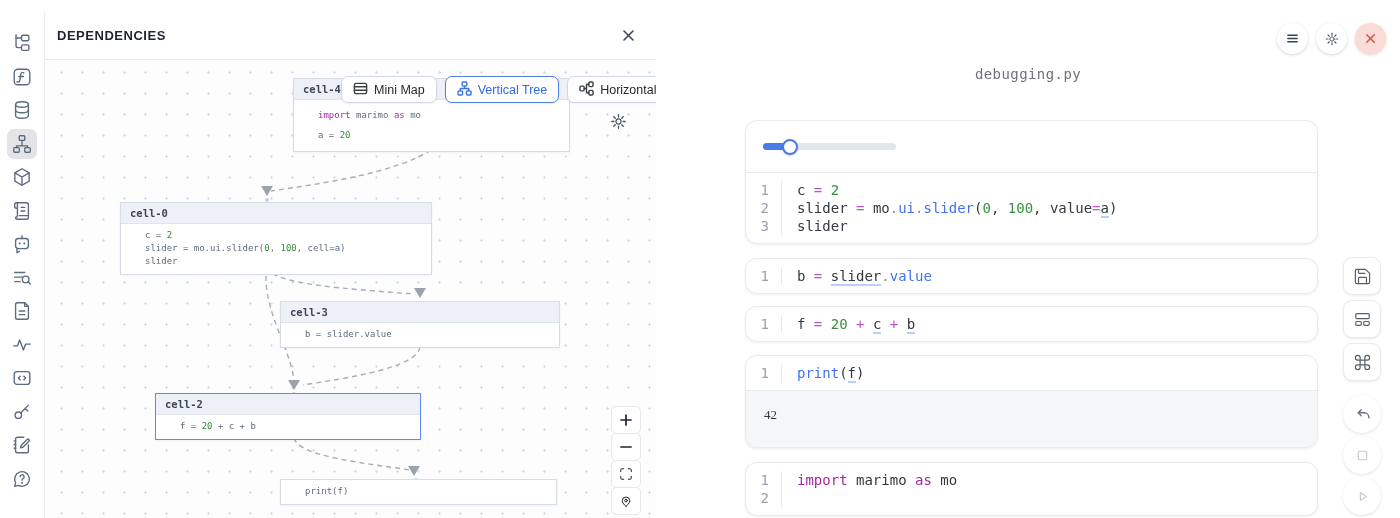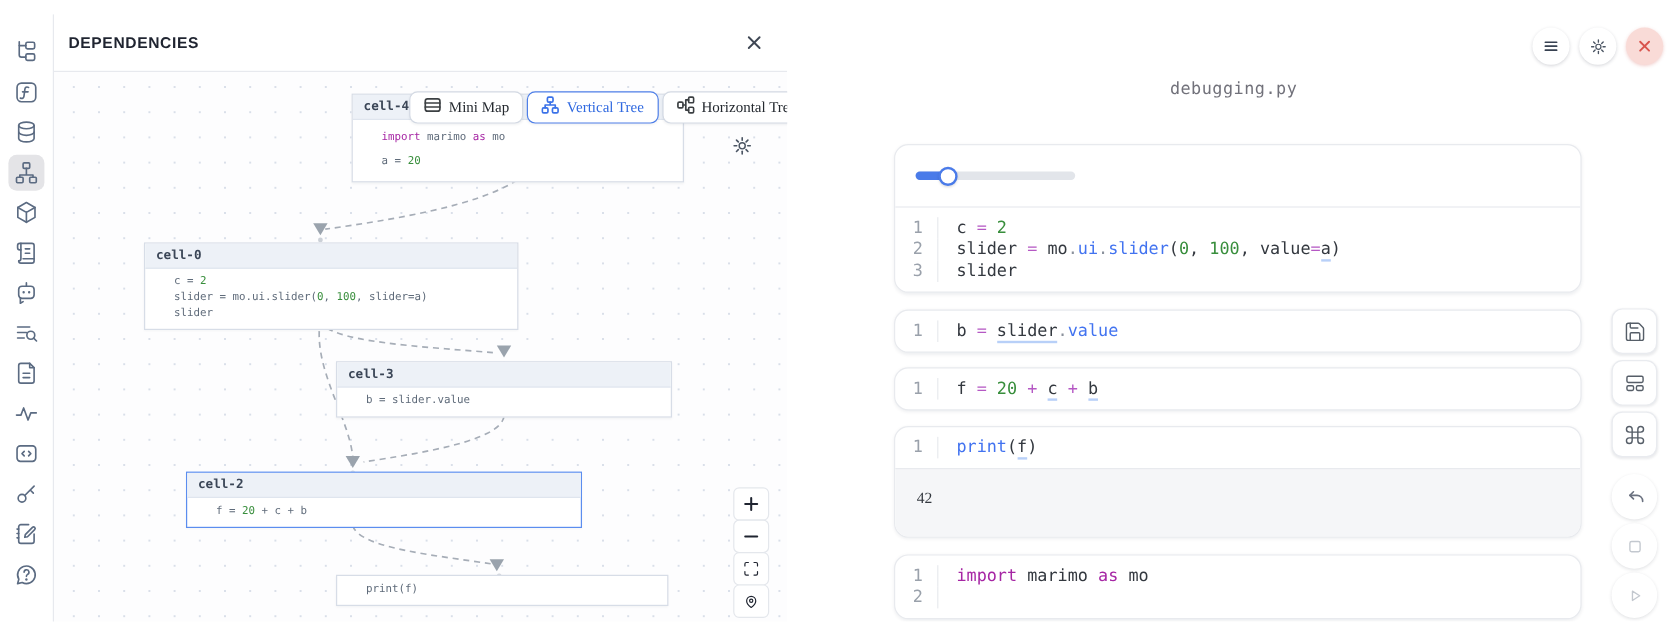--- a/index.html
+++ b/index.html
@@ -35,21 +35,21 @@
   .gcell { position:absolute; z-index:2; background:#fff; border:1px solid #d7dde7;
     border-radius:0; box-shadow:0 1px 2px rgba(20,30,50,.05); overflow:hidden; }
   .gcell.sel { border:1.5px solid #5b8def; }
   .gcell-h { background:#edf1f7; border-bottom:1px solid #dfe5ee; padding:4px 9px;
     font-family:"DejaVu Sans Mono", monospace; font-size:10.5px; font-weight:bold; color:#3b4657; }
   .gcell-b { padding:5px 9px 6px 9px; font-family:"DejaVu Sans Mono", monospace; font-size:9px;
     line-height:13px; color:#5f6b7a; }
   .g-roomy .cl { padding:3.5px 0; }
 
   
-  .viewbar { position:absolute; top:16px; left:296px; display:flex; gap:3px; z-index:3;font-family:Liberation Serif, serif; }
+  .viewbar { position:absolute; top:16px; left:296px; display:flex; gap:8px; z-index:3; }
   .vbtn { height:27px; display:flex; align-items:center; gap:6px; padding:0 11px; background:#fff;
     border:1px solid #d3d9e3; border-radius:7px; font-size:12.5px; color:#24292f; cursor:pointer;
     box-shadow:0 1px 2px rgba(20,30,50,.06); white-space:nowrap; }
   .vbtn svg { stroke:#3c4043; fill:none; stroke-width:1.5; stroke-linecap:round; stroke-linejoin:round; }
   .vbtn.sel { border:1.5px solid #4e7fe8; color:#3069e0; }
   .vbtn.sel svg { stroke:#3b72e8; }
 
   .canvas-gear { position:absolute; top:52px; left:564px; z-index:3; cursor:pointer; }
   .gearsvg circle { fill:none; stroke:#4b5563; stroke-width:1.5; }
   .gearsvg line { stroke:#4b5563; stroke-width:1.7; stroke-linecap:round; }
@@ -276,36 +276,36 @@
             </div>
           </div>
       </div>
       <div class="gcell" style="left:75px; top:142px; width:312px;">
         <div class="gcell-h">cell-0</div>
         <div class="gcell-b">
             <div class="cl">
               <span class="cd"><span class="tk-g">c = </span><span class="tk-num">2</span></span>
             </div>
             <div class="cl">
-              <span class="cd"><span class="tk-g">slider = mo.ui.slider(</span><span class="tk-num">0</span><span class="tk-g">, </span><span class="tk-num">100</span><span class="tk-g">, slider=a)</span></span>
+              <span class="cd"><span class="tk-g">slider = mo.ui.slider(</span><span class="tk-num">0</span><span class="tk-g">, </span><span class="tk-num">100</span><span class="tk-g">, cell=a)</span></span>
             </div>
             <div class="cl">
               <span class="cd"><span class="tk-g">slider</span></span>
             </div>
           </div>
       </div>
       <div class="gcell" style="left:235px; top:241px; width:280px;">
         <div class="gcell-h">cell-3</div>
         <div class="gcell-b">
             <div class="cl">
               <span class="cd"><span class="tk-g">b = slider.value</span></span>
             </div>
           </div>
       </div>
-      <div class="gcell sel" style="left:110px; top:333px; width:330px;">
+      <div class="gcell sel" style="left:110px; top:333px; width:266px;">
         <div class="gcell-h">cell-2</div>
         <div class="gcell-b">
             <div class="cl">
               <span class="cd"><span class="tk-g">f = </span><span class="tk-num">20</span><span class="tk-g"> + c + b</span></span>
             </div>
           </div>
       </div>
       <div class="gcell" style="left:235px; top:419px; width:277px;">
         <div class="gcell-b">
             <div class="cl">

